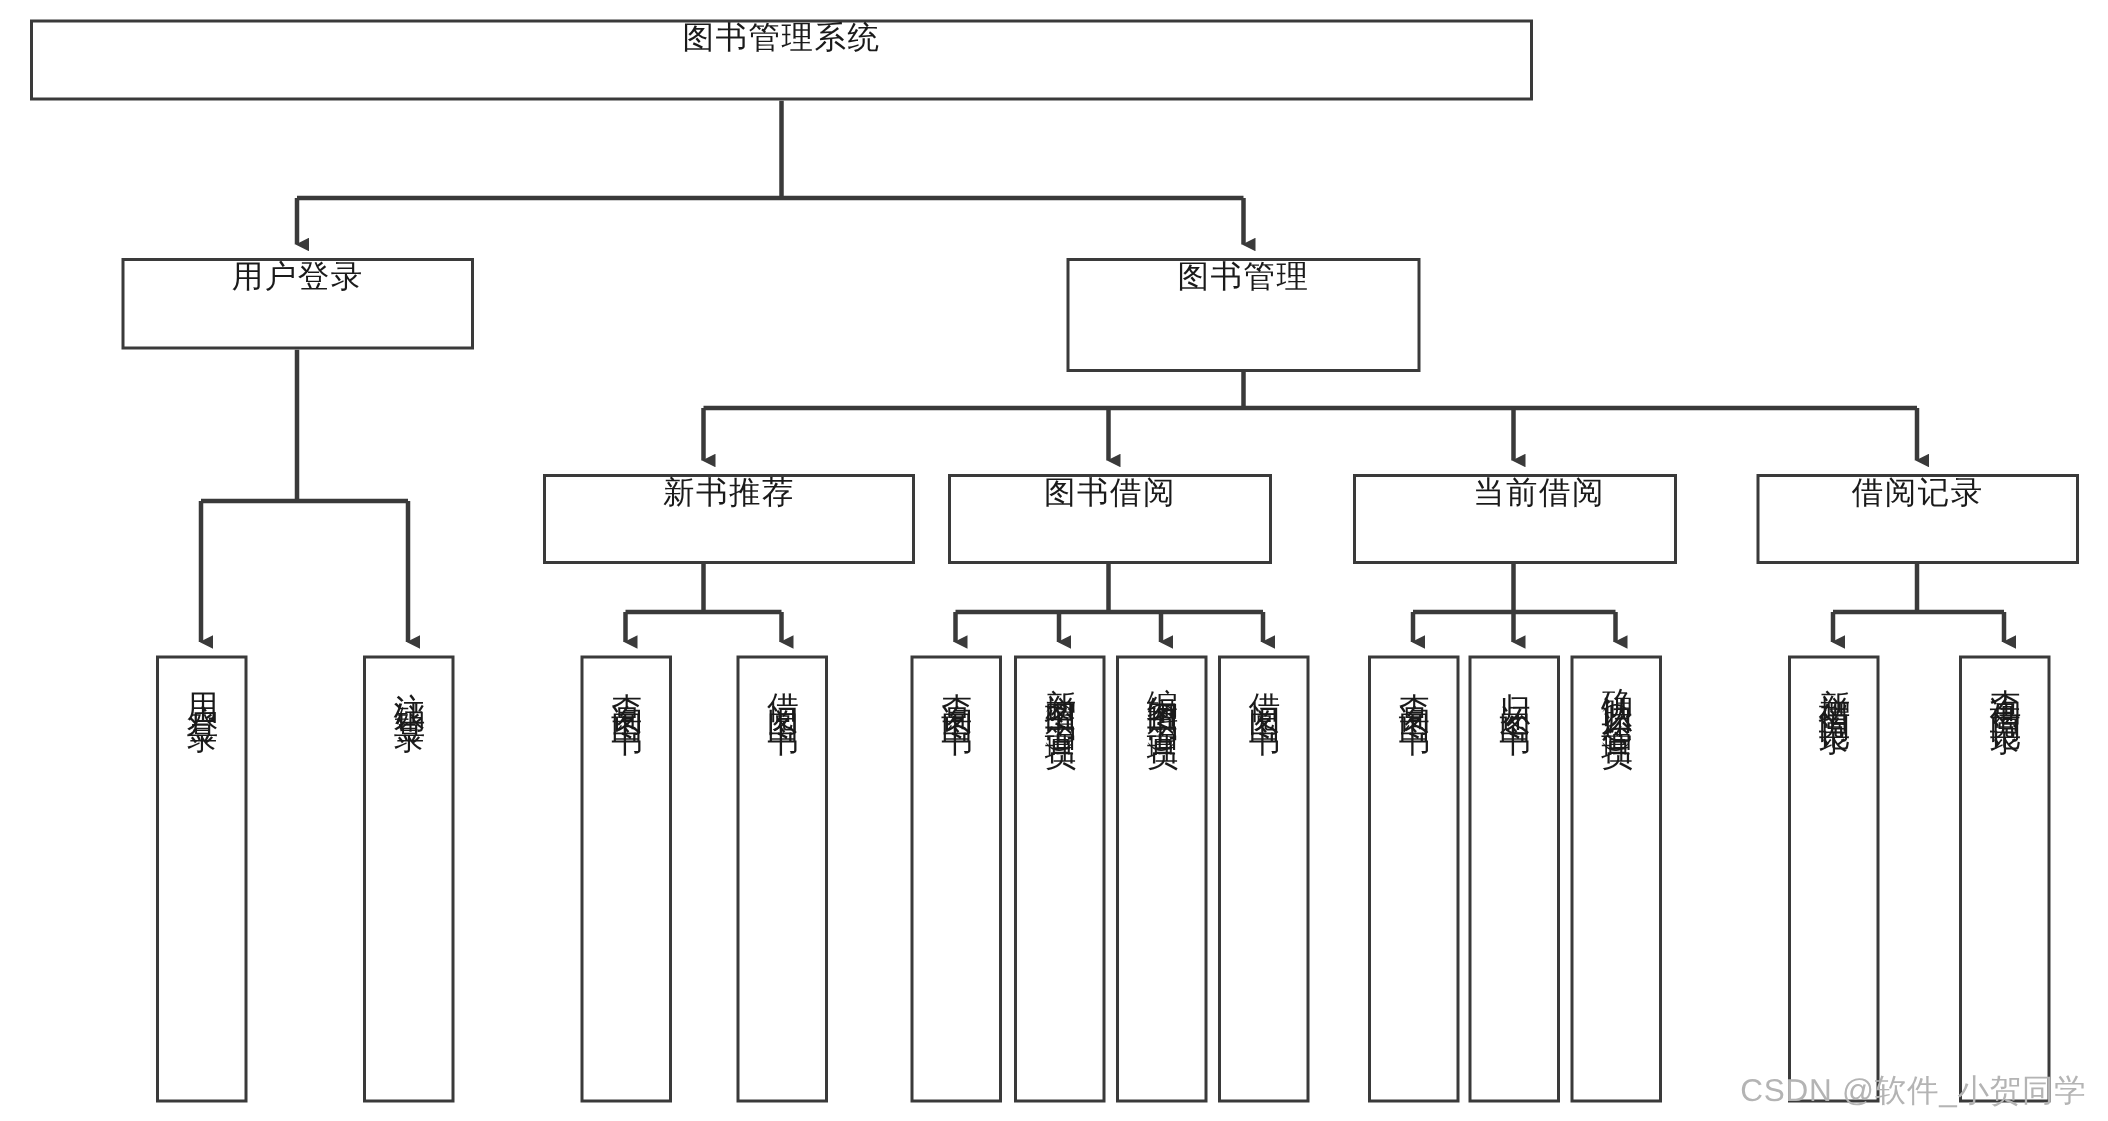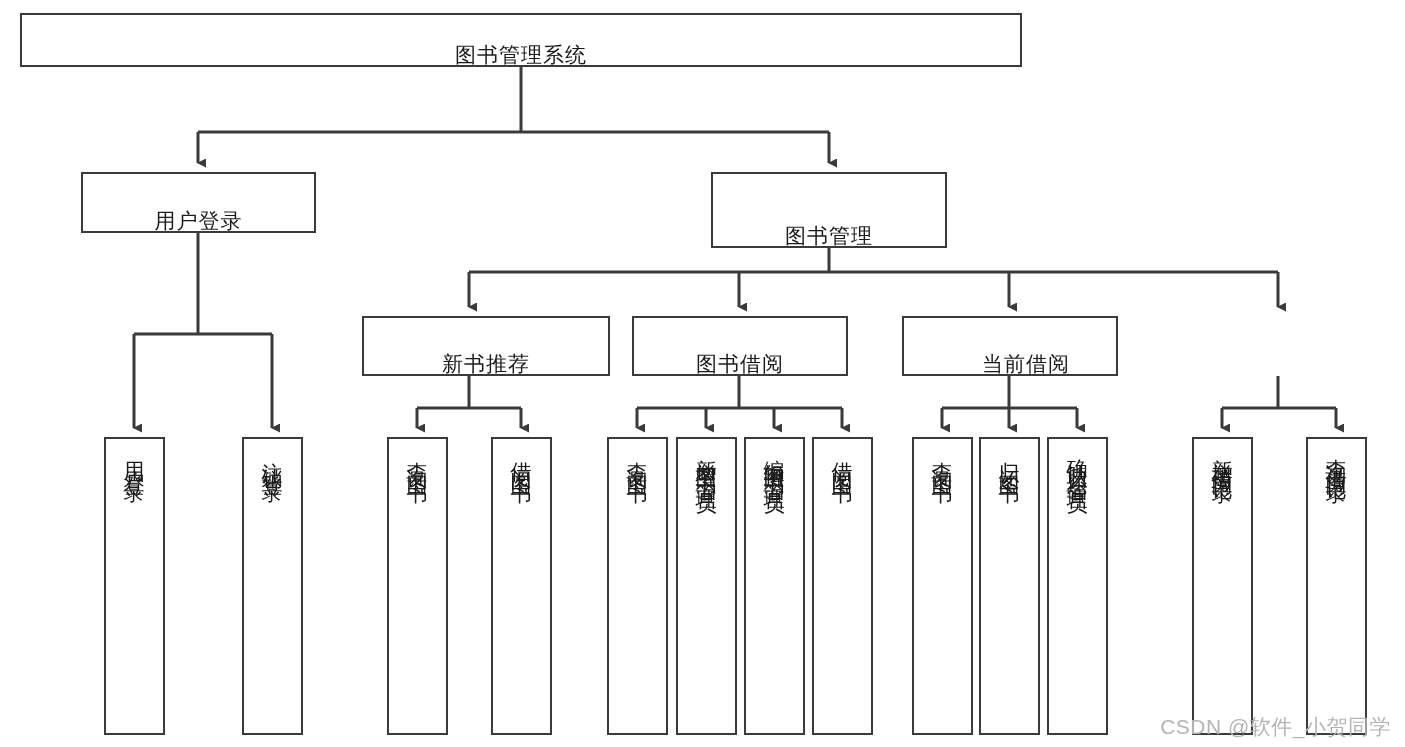--- a/index.html
+++ b/index.html
@@ -26,21 +26,21 @@
     top: 0;
     width: 1405px;
     height: 747px;
   }
   .node {
     position: absolute;
     box-sizing: border-box;
     background: #ffffff;
     border: 2px solid #3a3a3a;
     display: flex;
-    align-items: flex-end;
+    align-items: flex-start;
     justify-content: center;
     color: #1a1a1a;
   }
   .node-label {
     display: block;
     text-align: center;
     line-height: 1.0;
     white-space: nowrap;
   }
   
@@ -150,20 +150,23 @@
 
   <div class="node horiz" style="left:362px; top:316px; width:248px; height:60px;">
     <span class="node-label">新书推荐</span>
   </div>
   <div class="node horiz" style="left:632px; top:316px; width:216px; height:60px;">
     <span class="node-label">图书借阅</span>
   </div>
   <div class="node horiz" style="left:902px; top:316px; width:216px; height:60px;padding-left:32px;">
     <span class="node-label">当前借阅</span>
   </div>
+  <div class="node horiz" style="left:1171px; top:316px; width:215px; height:60px;">
+    <span class="node-label">借阅记录</span>
+  </div>
 
   <div class="node vert" style="left:104px; top:437px; width:61px; height:298px;">
     <span class="node-label">用户登录</span>
   </div>
   <div class="node vert" style="left:242px; top:437px; width:61px; height:298px;">
     <span class="node-label">注销登录</span>
   </div>
 
   <div class="node vert" style="left:387px; top:437px; width:61px; height:298px;">
     <span class="node-label">查询图书</span>

